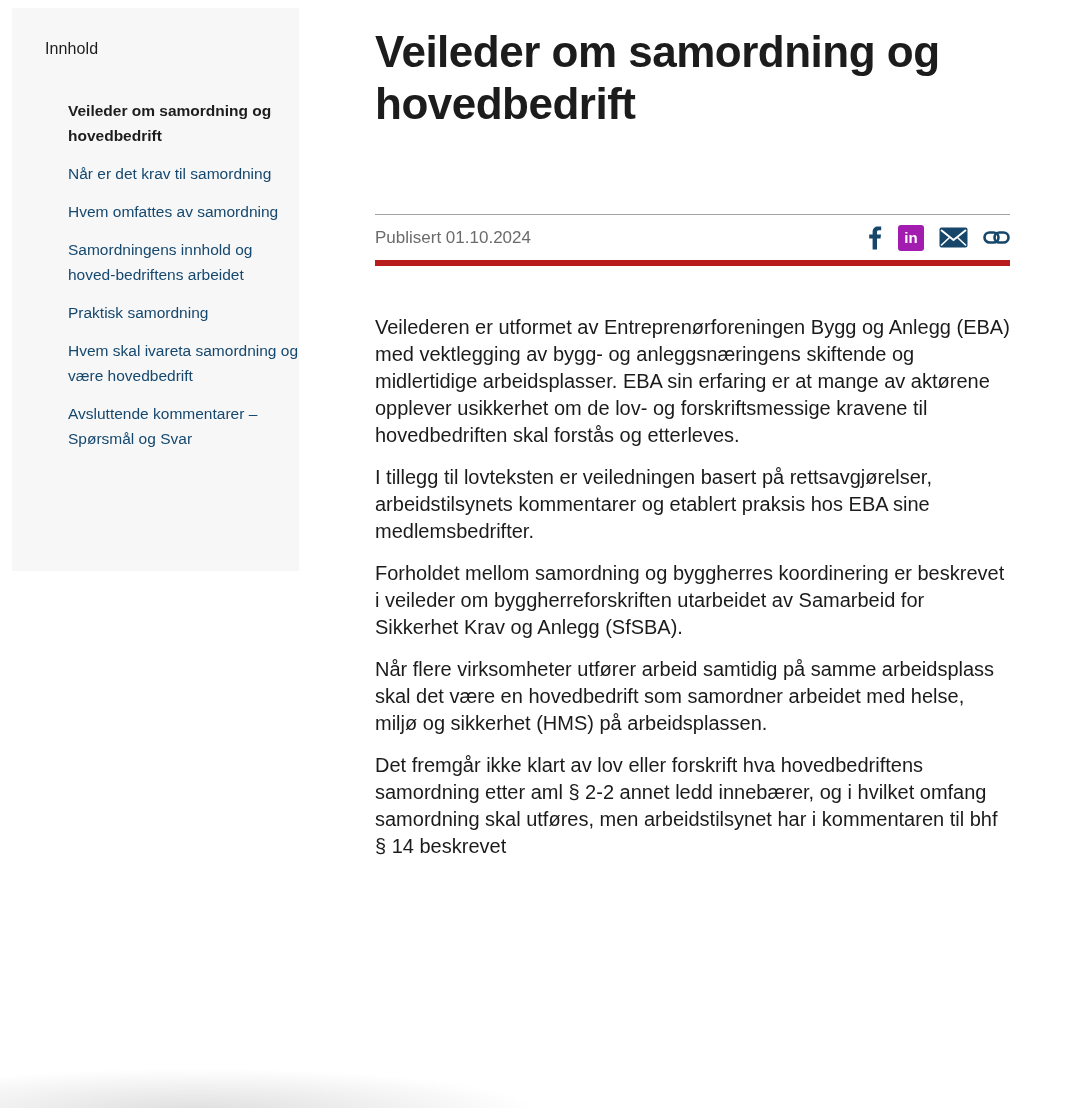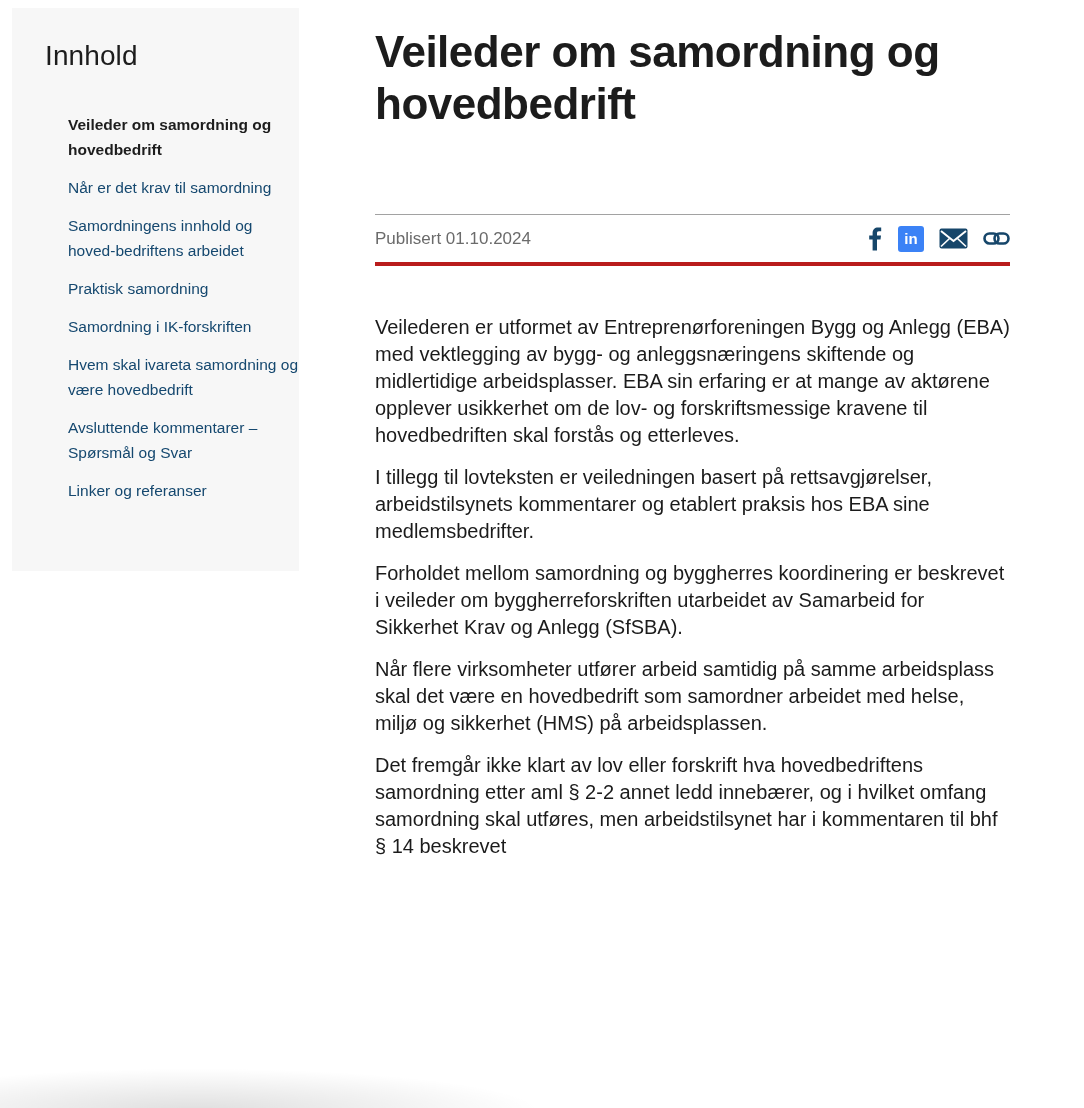--- a/index.html
+++ b/index.html
@@ -15,21 +15,21 @@
   
   .sidebar {
     position: absolute;
     left: 12px; top: 8px;
     width: 287px; height: 563px;
     background: #f7f7f7;
     padding: 32px 0 0 33px;
   }
   .sidebar h2 {
     margin: 0 0 40px 0;
-    font-size: 28px;
+    font-size: 16px;
     font-weight: 400;
     color: #1d1d1d;
     letter-spacing: 0.1px;
   }
   .toc-nav {
     margin-left: 23px;
     width: 232px;
     display: flex;
     flex-direction: column;
   }
@@ -56,21 +56,21 @@
     margin: 26px 0 0 0;
     font-size: 44px;
     line-height: 52px;
     font-weight: 700;
     letter-spacing: -0.5px;
     color: #1c1c1c;
   }
   .meta-bar {
     margin-top: 84px;
     border-top: 1px solid #a2a2a2;
-    border-bottom: 4px solid #b91c1c;
+    border-bottom: 6px solid #b91c1c;
     height: 52px;
     display: flex;
     align-items: center;
     justify-content: space-between;
   }
   .published {
     font-size: 17px;
     color: #6b6b6b;
   }
   .share {
@@ -83,21 +83,21 @@
     border: none;
     padding: 0;
     margin: 0;
     cursor: pointer;
     display: flex;
     align-items: center;
     justify-content: center;
   }
   .li-badge {
     width: 26px; height: 26px;
-    background: #3b82f6;
+    background: #a21caf;
     color: #ffffff;
     border-radius: 3px;
     font-weight: 700;
     font-size: 15px;
     display: flex;
     align-items: center;
     justify-content: center;
     line-height: 1;
   }
   .body-text { margin-top: 48px; }
@@ -120,26 +120,25 @@
 </head>
 <body>
 
 <div class="page">
 
   <aside class="sidebar">
     <h2>Innhold</h2>
     <nav class="toc-nav">
       <a class="nav-item active">Veileder om samordning og hovedbedrift</a>
       <a class="nav-item">Når er det krav til samordning</a>
+      <a class="nav-item">Hvem omfattes av samordning</a>
       <a class="nav-item">Samordningens innhold og hoved-bedriftens arbeidet</a>
       <a class="nav-item">Praktisk samordning</a>
-      <a class="nav-item">Samordning i IK-forskriften</a>
       <a class="nav-item">Hvem skal ivareta samordning og være hovedbedrift</a>
       <a class="nav-item">Avsluttende kommentarer – Spørsmål og Svar</a>
-      <a class="nav-item">Linker og referanser</a>
     </nav>
   </aside>
 
   <main class="main">
     <h1 class="title">Veileder om samordning og hovedbedrift</h1>
 
     <div class="meta-bar">
       <span class="published">Publisert 01.10.2024</span>
       <div class="share">
         <button class="share-btn">

